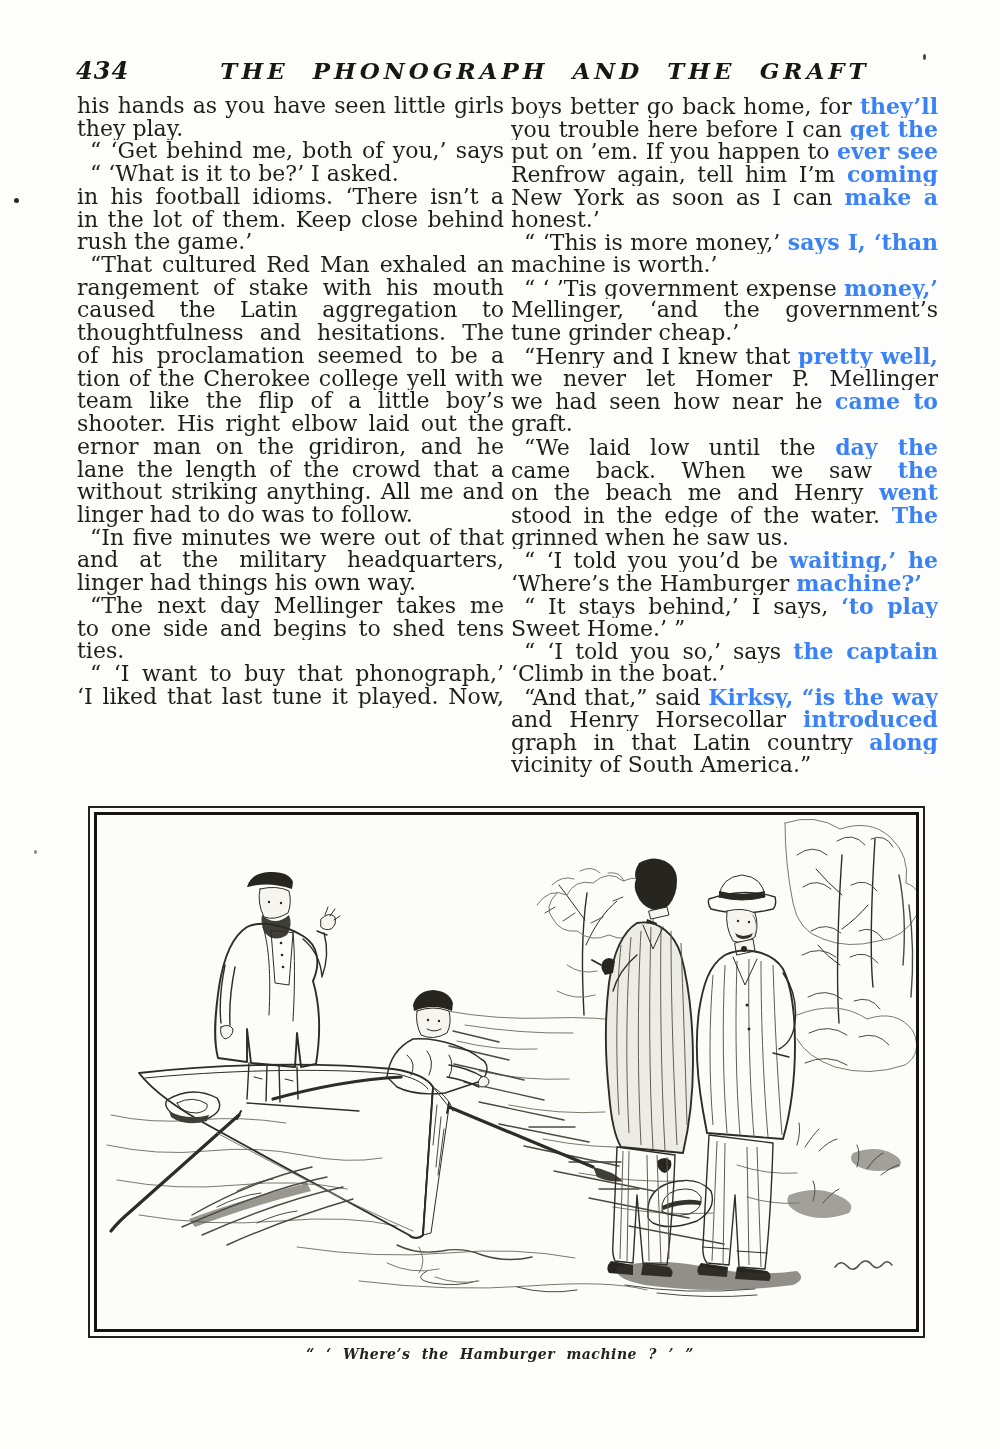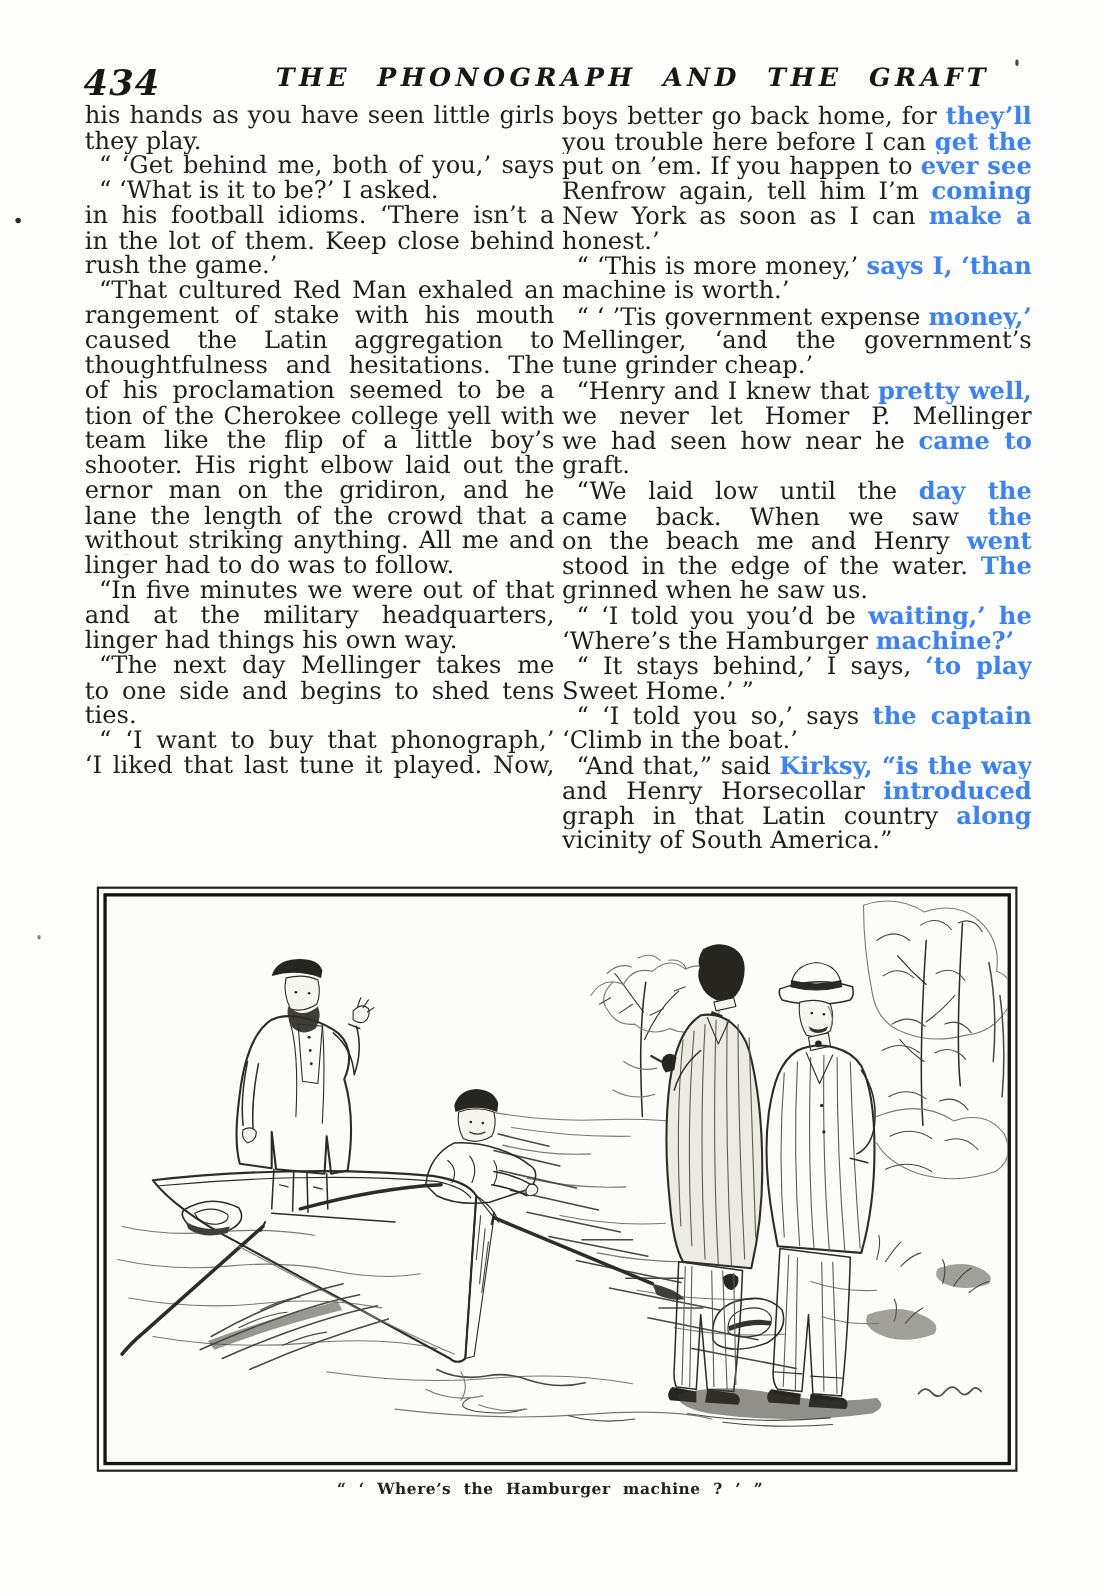--- a/index.html
+++ b/index.html
@@ -5,26 +5,26 @@
   html,body{margin:0;padding:0;}
   body{
     width:1000px;height:1449px;position:relative;
     background:#fdfdfb;
     font-family:"DejaVu Serif", serif;
     color:#1f1e1b;
     overflow:hidden;
   }
   .hdr-num{
     position:absolute;left:76px;top:56px;
-    font-size:32px;font-weight:bold;font-style:italic;
+    font-size:24px;font-weight:bold;font-style:italic;
     letter-spacing:1px;color:#181714;
   }
   .hdr-title{
     position:absolute;left:190px;top:57px;width:710px;
-    text-align:right;
+    text-align:center;
     font-size:23px;font-weight:bold;font-style:italic;
     letter-spacing:4px;word-spacing:12px;color:#181714;
     white-space:nowrap;
   }
   .col{
     position:absolute;top:95px;width:427px;
   }
   .col-left{left:77px;}
   .col-right{left:511px;}
   .tline{
@@ -42,21 +42,21 @@
     background:#fdfdfb;
   }
   .illus-inner{
     width:100%;height:100%;border:3px solid #15140f;box-sizing:border-box;
     background:#fcfcf8;
   }
   .illus-inner svg{display:block;width:100%;height:100%;}
   .caption{
     position:absolute;left:0;top:1346px;width:1000px;
     text-align:center;
-    font-size:14px;font-weight:bold;
+    font-size:14px;font-weight:bold;font-style:italic;
     letter-spacing:0.5px;word-spacing:6px;color:#23221c;
   }
   .speck{position:absolute;border-radius:50%;}
   .speck1{left:14px;top:198px;width:5px;height:5px;background:#2a2a26;}
   .speck2{left:34px;top:850px;width:3px;height:4px;background:#8a887e;}
   .speck3{left:923px;top:54px;width:3px;height:6px;background:#4a4942;}
   
   .ink{stroke:#2d2c27;fill:none;stroke-linecap:round;stroke-linejoin:round;}
   .w1{stroke-width:1;}
   .w14{stroke-width:1.4;}

